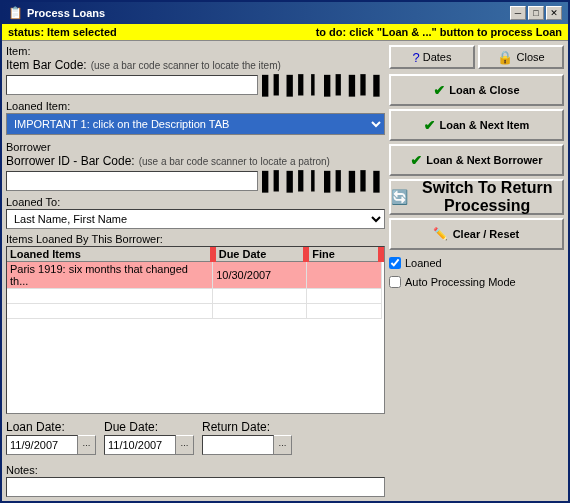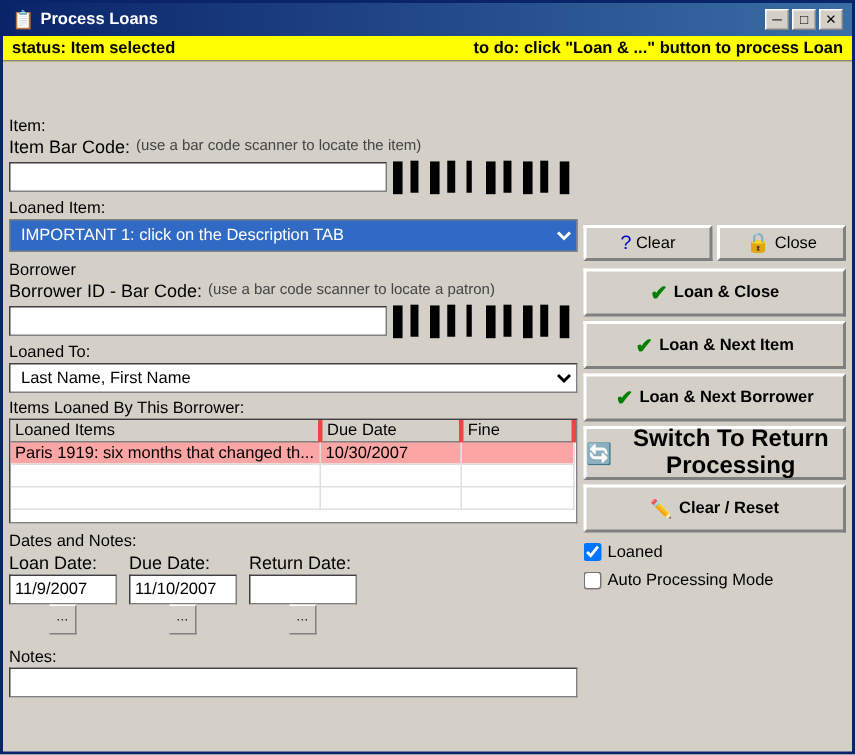--- a/index.html
+++ b/index.html
@@ -30,21 +30,21 @@
       padding: 2px 6px;
       font-weight: bold;
       font-size: 11px;
       display: flex;
       justify-content: space-between;
       border-bottom: 1px solid #888;
     }
     .status-left { color: #000; }
     .status-right { color: #000; }
 
-    .main-content { display: flex; flex: 1; padding: 4px; gap: 4px; overflow: hidden; align-items: center; }
+    .main-content { display: flex; flex: 1; padding: 4px; gap: 4px; overflow: hidden; }
 
     .left-panel { flex: 1; display: flex; flex-direction: column; gap: 4px; }
     .right-panel { width: 175px; display: flex; flex-direction: column; gap: 3px; }
 
     .section-label { font-size: 11px; color: #000; margin-bottom: 1px; }
 
     .field-row { display: flex; align-items: center; gap: 4px; margin-bottom: 2px; }
     .field-label { font-size: 12px; color: #000; white-space: nowrap; }
     .field-note { font-size: 10px; color: #444; }
 
@@ -82,39 +82,39 @@
       border-top-color: #404040;
       border-left-color: #404040;
       background: white;
       flex: 1;
       min-height: 70px;
       overflow-y: auto;
     }
     .items-table { width: 100%; border-collapse: collapse; }
     .items-table th {
       background: #d4d0c8;
-      border-right: 3px solid #ef4444;
+      border-right: 6px solid #ef4444;
       border-bottom: 1px solid #808080;
       padding: 1px 3px;
       text-align: left;
       font-size: 11px;
-      font-weight: normal;
+      font-weight: bold;
     }
     .items-table td {
       border-right: 1px solid #e0e0e0;
       border-bottom: 1px solid #e0e0e0;
       padding: 1px 3px;
       font-size: 11px;
     }
     .items-table tr.selected td { background: #fca5a5; }
 
     .dates-section { margin-top: 2px; }
     .dates-row { display: flex; gap: 8px; align-items: flex-end; margin-bottom: 3px; }
     .date-field { display: flex; flex-direction: column; gap: 1px; }
-    .date-input-row { display: flex; align-items: center; gap: 0; flex-direction: column; }
+    .date-input-row { display: flex; align-items: center; gap: 0; }
     .date-input { width: 72px; height: 20px; }
     .date-btn {
       height: 20px; width: 18px; background: #d4d0c8; border: 1px solid #808080; border-left: none;
       border-top-color: #fff; display: flex; align-items: center; justify-content: center; font-size: 8px; cursor: pointer;
     }
 
     .notes-section { margin-top: 2px; }
     .notes-input { width: 100%; height: 22px; border: 1px solid #808080; border-top-color: #404040; border-left-color: #404040; background: white; }
 
     
@@ -251,21 +251,20 @@
                   <td>&nbsp;</td>
                   <td></td>
                   <td></td>
                 </tr>
             </tbody>
           </table>
         </div>
       </div>
 
       <div class="dates-section">
-        <div class="section-label">Dates and Notes:</div>
         <div class="dates-row">
           <div class="date-field">
             <span class="field-label">Loan Date:</span>
             <div class="date-input-row">
               <input type="text" class="date-input" value="11/9/2007" style="">
               <button class="date-btn">···</button>
             </div>
           </div>
           <div class="date-field">
             <span class="field-label">Due Date:</span>
@@ -289,21 +288,21 @@
         <input type="text" class="notes-input" value="" style="">
       </div>
 
     </div>
 
     <div class="right-panel">
 
       <div class="help-close-row">
         <button class="small-btn">
           <span style="color:#0000cc; font-size:13px;">?</span>
-          <span>Clear</span>
+          <span>Dates</span>
         </button>
         <button class="small-btn">
           <span style="font-size:13px;">🔒</span>
           <span>Close</span>
         </button>
       </div>
 
       <button class="action-btn">
         <span class="green-check">✔</span>
         <span>Loan &amp; Close</span>

